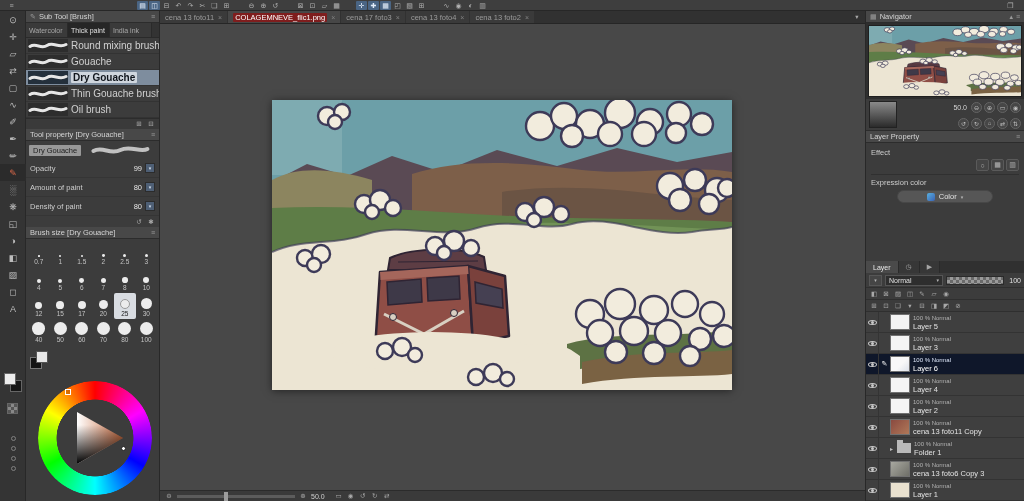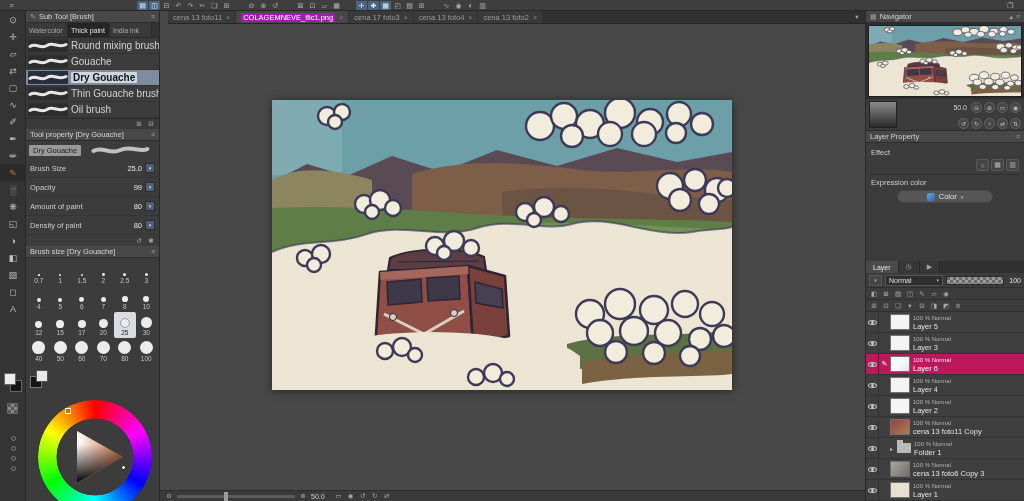--- a/index.html
+++ b/index.html
@@ -90,25 +90,25 @@
            background:conic-gradient(#f00,#f0f,#00f,#0ff,#0f0,#ff0,#f00);
            -webkit-mask:radial-gradient(circle closest-side, transparent 67%, #000 68%);
            mask:radial-gradient(circle closest-side, transparent 67%, #000 68%); }
   .tri { position:absolute; left:37px; top:59px; }
   .hmark { position:absolute; left:39px; top:42px; width:6px; height:6px; border:1px solid #fff; background:rgba(0,0,0,.15); z-index:3; }
   .tsel { position:absolute; left:95px; top:99px; width:5px; height:5px; border:1px solid #222; border-radius:50%; background:#fff; z-index:3; }
 
   
   .canvasarea { position:absolute; left:160px; top:11px; width:705px; height:490px; background:#484848; }
   .doctabs { position:absolute; top:0; left:0; right:0; height:13px; background:#313131;
-             border-bottom:1px solid #262626; display:flex; align-items:stretch;margin-left:8px; }
+             border-bottom:1px solid #262626; display:flex; align-items:stretch; }
   .dtab { display:flex; align-items:center; background:#3a3a3a; color:#9b9b9b; font-size:7.5px;
           padding:0 5px; margin-right:1px; white-space:nowrap; }
   .dtab.active { background:#474747; color:#dddddd; }
-  .dtab.active .lbl { background:#a21caf; color:#fff; padding:0 2px; border-radius:1px; }
+  .dtab.active .lbl { background:#7f1d1d; color:#fff; padding:0 2px; border-radius:1px; }
   .dtab .x { margin-left:4px; color:#828282; font-size:7px; }
   .tabend { margin-left:auto; display:flex; align-items:center; padding-right:3px; }
   .workspace { position:absolute; top:13px; left:0; right:0; bottom:11px; background:#484848; overflow:hidden; }
   .artwork { position:absolute; left:112px; top:76px; width:460px; height:290px; background:#ece5d3;
              box-shadow:0 1px 8px rgba(0,0,0,.5); }
   .artwork svg { width:100%; height:100%; display:block; }
   .statusbar { position:absolute; bottom:0; left:0; right:0; height:11px; background:#3a3a3a;
                border-top:1px solid #2b2b2b; display:flex; align-items:center; gap:3px; padding:0 4px; }
   .track { width:118px; height:3px; background:#5c5c5c; position:relative; }
   .thumbh { position:absolute; left:40%; top:-3px; width:4px; height:9px; background:#9d9d9d; }
@@ -155,21 +155,21 @@
   .checker { flex:1; height:9px; border:1px solid #2a2a2a;
              background-image:linear-gradient(45deg,#9a9a9a 25%,transparent 25%,transparent 75%,#9a9a9a 75%),
                               linear-gradient(45deg,#9a9a9a 25%,#6a6a6a 25%,#6a6a6a 75%,#9a9a9a 75%);
              background-size:6px 6px; background-position:0 0,3px 3px; }
   .opval { font-size:7px; color:#e0e0e0; width:14px; text-align:right; }
   .lrowicons { flex:none; height:12px; display:flex; align-items:center; gap:2px; padding:0 3px;
                border-bottom:1px solid #2f2f2f; }
 
   .layerlist { flex:none; overflow:hidden; }
   .lrow { height:21px; display:flex; align-items:center; background:#3f3f3f; border-bottom:1px solid #333; }
-  .lrow.sel { background:#be185d; }
+  .lrow.sel { background:#0f172a; }
   .eyebox { width:13px; height:100%; display:flex; align-items:center; justify-content:center;
             border-right:1px solid #343434; flex:none; }
   .eye { width:9px; height:5px; border:1px solid #c9c9c9; border-radius:50%; position:relative; }
   .eye:after { content:""; position:absolute; left:2.5px; top:0.5px; width:3px; height:3px;
                background:#c9c9c9; border-radius:50%; }
   .pencil { width:11px; text-align:center; font-size:7px; color:#fff; flex:none; }
   .lthumb { width:20px; height:16px; border:1px solid #717171; margin:0 3px 0 0; flex:none; background:#f4f4f4; }
   .t-white { background:#f4f4f4; }
   .t-sketch { background:linear-gradient(135deg,#f8f8f8 55%,#dde2ea); }
   .t-red { background:linear-gradient(135deg,#8a4a40,#b07858); }
@@ -414,25 +414,20 @@
     <div class="toolname">
       <span class="tnbadge">Dry Gouache</span>
       <span class="tnstroke">
         <svg viewBox="0 0 60 14" width="100%" height="100%">
             <path d="M3,8 C12,3 20,12 30,7 C40,2 50,10 57,6" fill="none" stroke="#d8d8d8" stroke-width="4" stroke-linecap="round" opacity="0.85"></path>
           </svg>
       </span>
     </div>
     <div class="params">
         <div class="prow">
-          <span class="plbl">Brush Size</span>
-          <span class="pval">25.0</span>
-          <span class="pstep">▾</span>
-        </div>
-        <div class="prow">
           <span class="plbl">Opacity</span>
           <span class="pval">99</span>
           <span class="pstep">▾</span>
         </div>
         <div class="prow">
           <span class="plbl">Amount of paint</span>
           <span class="pval">80</span>
           <span class="pstep">▾</span>
         </div>
         <div class="prow">

